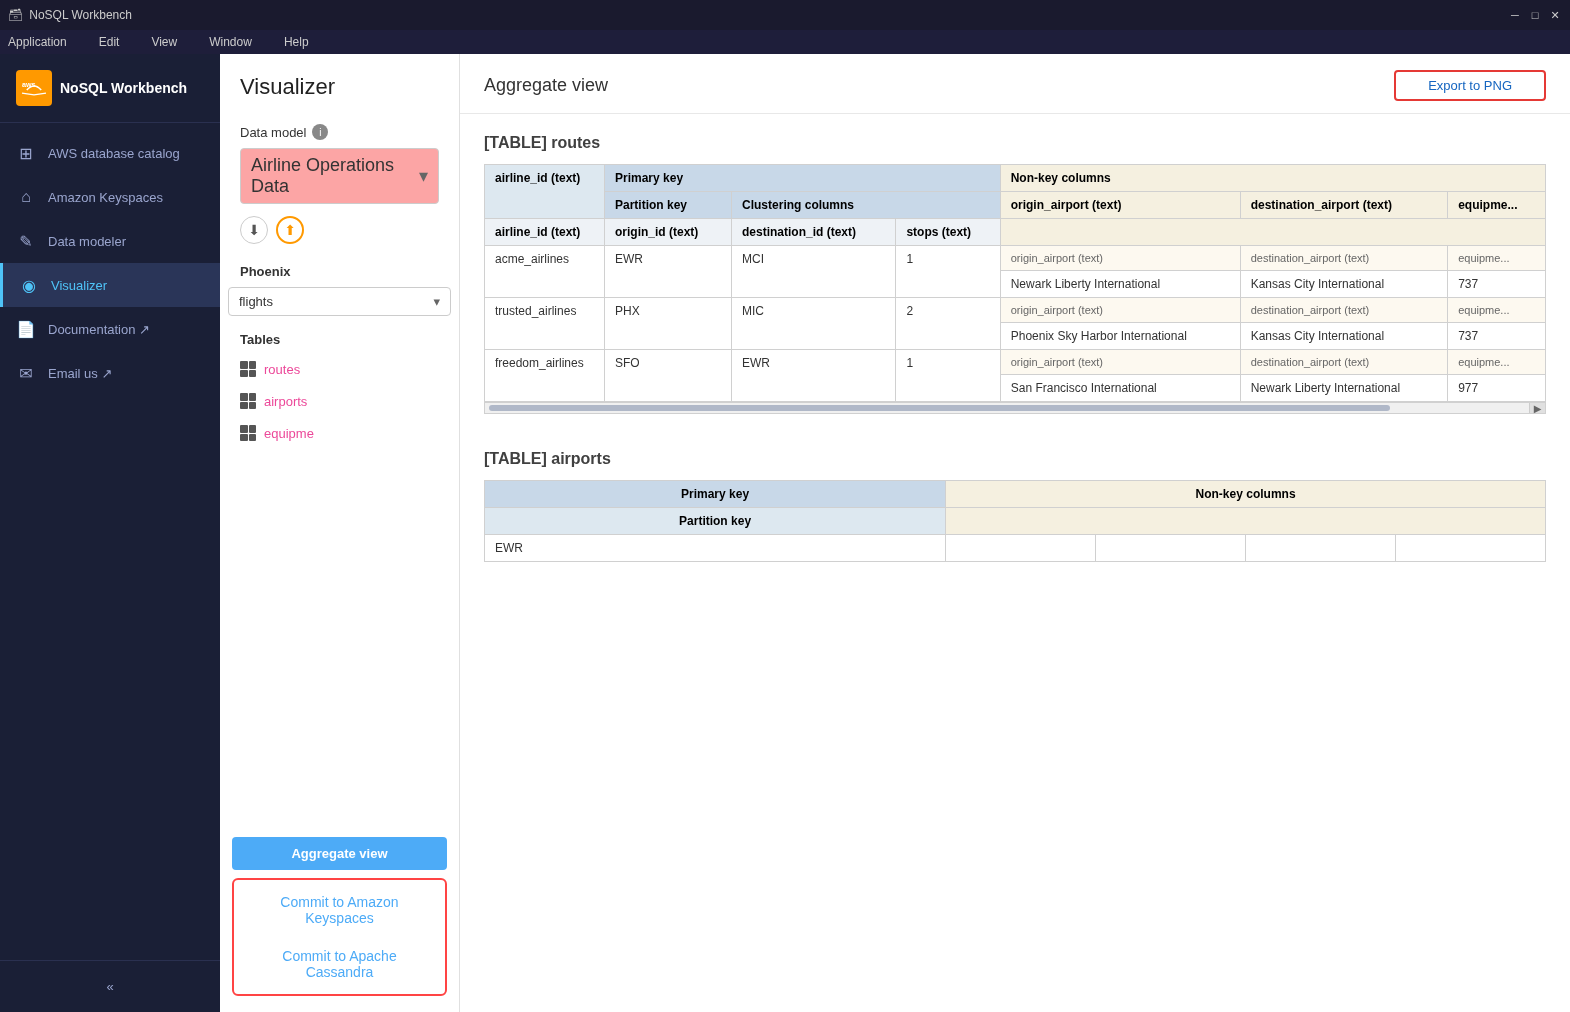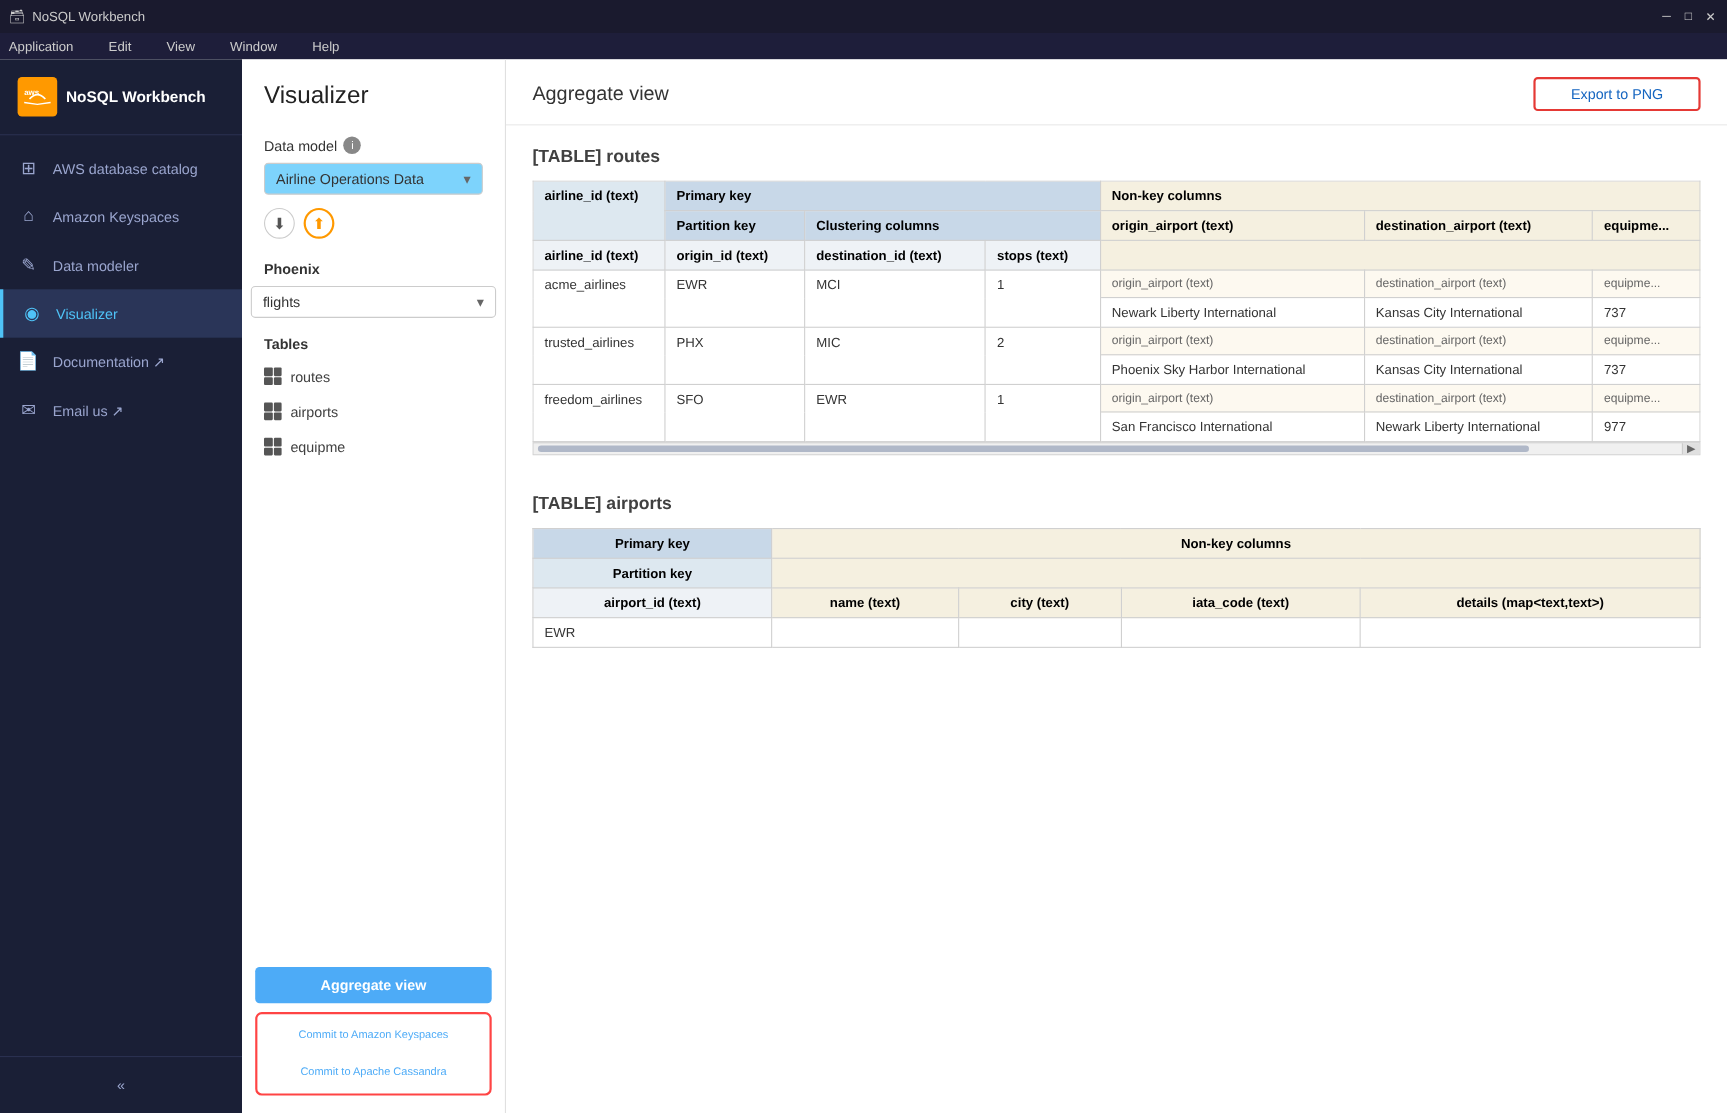--- a/index.html
+++ b/index.html
@@ -146,26 +146,26 @@
       font-size: 10px;
       display: inline-flex;
       align-items: center;
       justify-content: center;
     }
     .dropdown-select {
       margin: 4px 20px;
       border: 1px solid #ccc;
       border-radius: 4px;
       padding: 6px 10px;
-      background: #7dd3fc;
+      background: #fca5a5;
       display: flex;
       align-items: center;
       justify-content: space-between;
       cursor: pointer;
-      font-size: 13px;
+      font-size: 18px;
       color: #333;
     }
     .dropdown-arrow { color: #666; }
     .icon-row {
       display: flex;
       align-items: center;
       gap: 8px;
       padding: 8px 20px;
     }
     .icon-btn {
@@ -208,21 +208,21 @@
       font-weight: 600;
       color: #333;
     }
     .table-item {
       display: flex;
       align-items: center;
       gap: 8px;
       padding: 8px 20px;
       cursor: pointer;
       font-size: 13px;
-      color: #404040;
+      color: #ec4899;
     }
     .table-grid-icon {
       width: 16px; height: 16px;
       display: grid;
       grid-template-columns: 1fr 1fr;
       gap: 1px;
     }
     .table-grid-icon div {
       background: #555;
       border-radius: 1px;
@@ -254,21 +254,21 @@
       padding: 6px;
     }
     .btn-in-group {
       background: #fff;
       color: #4dabf7;
       border: none;
       border-radius: 4px;
       padding: 8px 12px;
       text-align: center;
       cursor: pointer;
-      font-size: 10px;
+      font-size: 14px;
       font-weight: 500;
     }
 
     
     .main-content {
       flex: 1;
       background: #fff;
       overflow-y: auto;
       overflow-x: hidden;
     }
@@ -592,27 +592,20 @@
 
       <table class="airports-table">
         <thead>
           <tr>
             <th class="th-group">Primary key</th>
             <th class="th-nonkey" colspan="4">Non-key columns</th>
           </tr>
           <tr>
             <th class="th-sub">Partition key</th>
             <th class="th-nonkey" colspan="4"></th>
-          </tr>
-          <tr>
-            <th class="th-col">airport_id (text)</th>
-            <th class="th-nonkey">name (text)</th>
-            <th class="th-nonkey">city (text)</th>
-            <th class="th-nonkey">iata_code (text)</th>
-            <th class="th-nonkey">details (map&lt;text,text&gt;)</th>
           </tr>
         </thead>
         <tbody>
           <tr>
             <td class="td-val">EWR</td>
             <td class="td-val"></td>
             <td class="td-val"></td>
             <td class="td-val"></td>
             <td class="td-val"></td>
           </tr>

